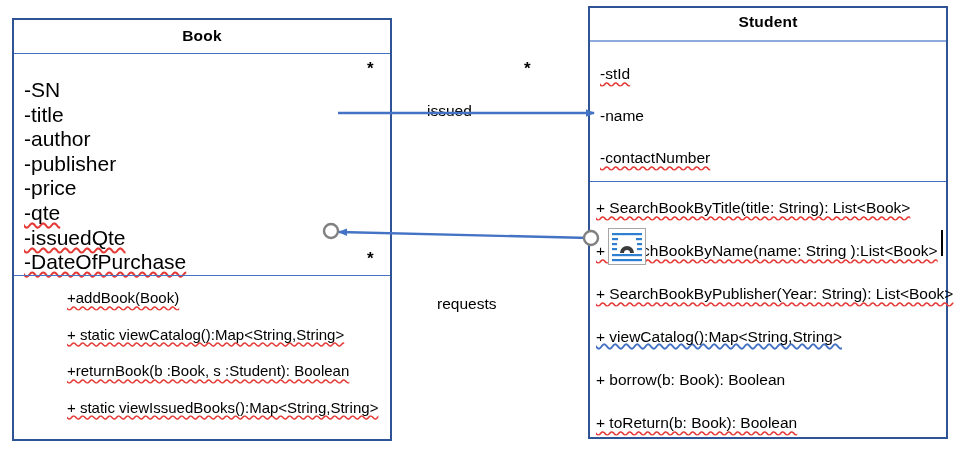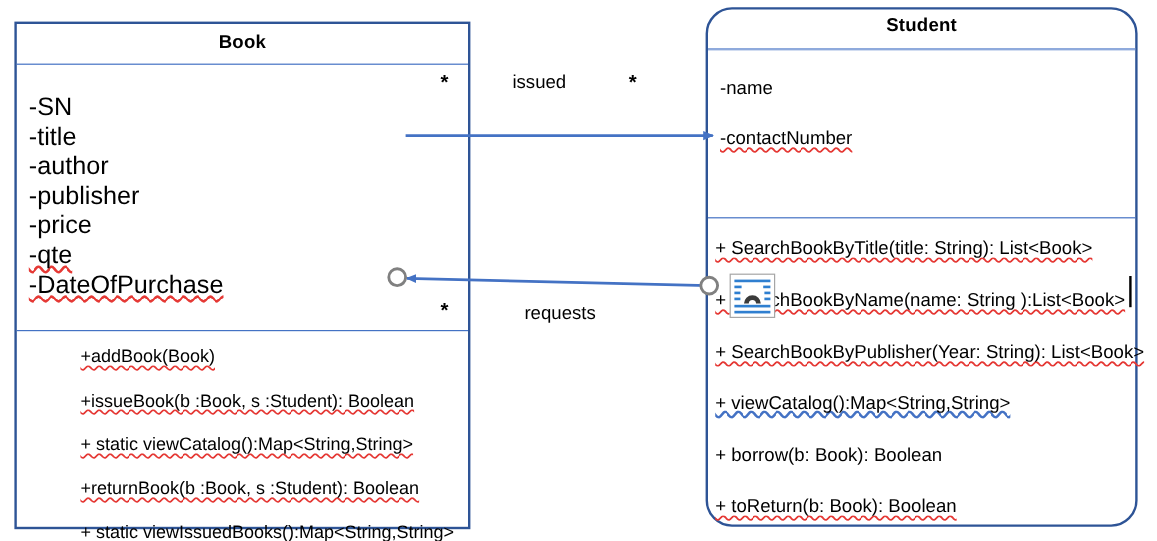--- a/index.html
+++ b/index.html
@@ -13,21 +13,21 @@
   #canvas{position:absolute;left:0;top:0;width:964px;height:451px;}
 
   
   .class-box{
     position:absolute;
     box-sizing:border-box;
     border:2px solid #2e5496;
     background:#ffffff;
   }
   #book-box{left:12px;top:18px;width:380px;height:423px;}
-  #student-box{left:588px;top:6px;width:360px;height:433px;border-radius:22px;}
+  #student-box{left:588px;top:6px;width:360px;height:433px;}
 
   .class-title{
     position:absolute;left:0;right:0;top:0;
     text-align:center;
     font-weight:bold;
     font-size:15.5px;
     color:#000;
     letter-spacing:.2px;
   }
   #book-box .class-title{height:33px;line-height:32px;}
@@ -77,20 +77,21 @@
   #student-attrs .row{height:42px;line-height:40px;font-size:15.5px;}
   #student-methods{top:180px;left:6px;right:0px;}
   #student-methods .row{height:43px;line-height:40px;font-size:15.5px;}
 
   
   .assoc-label{
     position:absolute;
     font-size:15.5px;
     color:#000;
     white-space:nowrap;
+    margin-top:42px;
   }
   .mult{
     position:absolute;
     font-size:17px;
     color:#000;
     font-weight:600;
     line-height:1;
   }
 
   
@@ -121,39 +122,40 @@
     <div class="class-title">Book</div>
     <div class="sep" style="top:33px;"></div>
 
     <div class="section" id="book-attrs">
       <div class="row"><span>-SN</span></div>
       <div class="row"><span>-title</span></div>
       <div class="row"><span>-author</span></div>
       <div class="row"><span>-publisher</span></div>
       <div class="row"><span>-price</span></div>
       <div class="row"><span class="sq">-qte</span></div>
+      <div class="row"><span class="sq">-issuedQte</span></div>
       <div class="row"><span class="sq">-DateOfPurchase</span></div>
     </div>
 
     <div class="sep" style="top:255px;"></div>
 
     <div class="section" id="book-methods">
       <div class="row"><span class="sq">+addBook(Book)</span></div>
-      <div class="row"><span class="sq">+issueBook(b :Book, s :Student): Boolean</span></div>
       <div class="row"><span class="sq">+ static viewCatalog():Map&lt;String,String&gt;</span></div>
       <div class="row"><span class="sq">+returnBook(b :Book, s :Student): Boolean</span></div>
       <div class="row"><span class="sq">+ static viewIssuedBooks():Map&lt;String,String&gt;</span></div>
     </div>
   </div>
 
   <div class="class-box" id="student-box">
     <div class="class-title">Student</div>
     <div class="sep light" style="top:32px;"></div>
 
     <div class="section" id="student-attrs">
+      <div class="row"><span class="sq">-stId</span></div>
       <div class="row"><span>-name</span></div>
       <div class="row"><span class="sq">-contactNumber</span></div>
     </div>
 
     <div class="sep" style="top:173px;"></div>
 
     <div class="section" id="student-methods">
       <div class="row"><span class="sq">+ SearchBookByTitle(title: String): List&lt;Book&gt;</span></div>
       <div class="row"><span class="sq">+ SearchBookByName(name: String ):List&lt;Book&gt;</span></div>
       <div class="row"><span class="sq">+ SearchBookByPublisher(Year: String): List&lt;Book&gt;</span></div>

